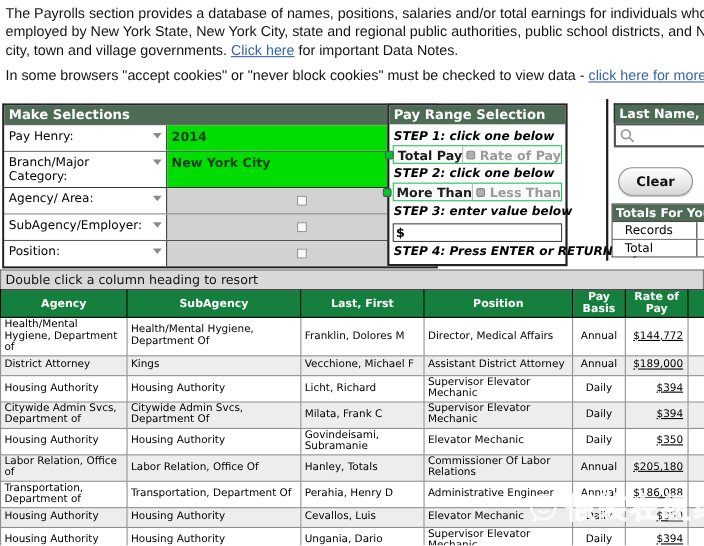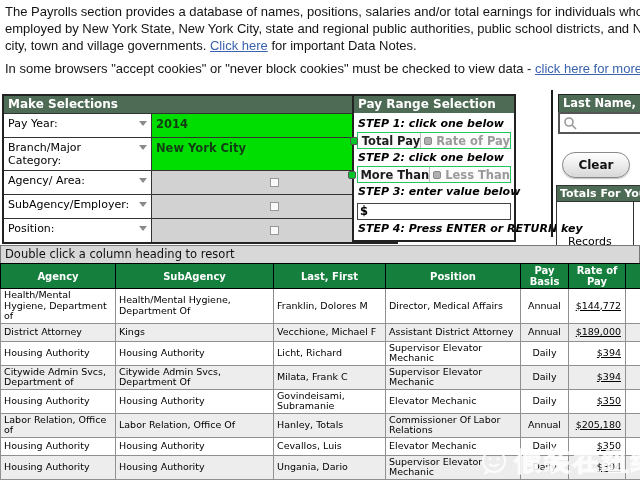--- a/index.html
+++ b/index.html
@@ -60,21 +60,21 @@
   .searchbox { border:2px solid #555; background:#fff; height:22px; display:flex; align-items:center; padding-left:3px; }
   .searchbox input { border:none; outline:none; width:70px; font-size:11px; font-family:"DejaVu Sans",sans-serif; }
   .clear-btn { position:absolute; left:562px; top:152px; width:68px; height:26px;
                border:1px solid #8a8a8a; border-radius:13px; font-family:"DejaVu Sans",sans-serif;
                font-size:12px; font-weight:bold; color:#111;
                background:linear-gradient(#fefefe,#efefef 45%,#d7d7d7); cursor:pointer;
                box-shadow:0 1px 1px rgba(0,0,0,.25); }
   #totals { position:absolute; left:556px; top:185px; width:110px; border:1px solid #333; }
   #totals .ptitle { font-size:11px; padding:1px 3px; }
   .trow { display:flex; border-top:1px solid #333; font-size:11px; }
-  .trow .tl { width:76px; padding:1px 0 1px 11px; background:#fff;margin-top:32px; }
+  .trow .tl { width:76px; padding:1px 0 1px 11px; background:#fff; }
   .trow .tv { flex:1; border-left:1px solid #333; background:#fff; }
 
   
   #results { position:absolute; left:0; top:245px; width:640px; }
   .hintbar { background:#d8d8d8; border:1px solid #777; border-bottom:none;
              font-size:11.5px; color:#111; padding:1px 4px 2px 4px; white-space:nowrap; }
   table { border-collapse:collapse; table-layout:fixed; width:640px; }
   th { background:#15803d; color:#fff; font-size:10px; font-weight:bold; text-align:center;
        height:23px; padding:1px 2px; border:1px solid #000; cursor:pointer; }
   td { font-size:9.5px; line-height:10.5px; padding:1px 3px; border:1px solid #909090;
@@ -102,21 +102,21 @@
     <div class="gap"></div>
     <p><span>In some browsers "accept cookies" or "never block cookies" must be checked to view data - </span><a class="lnk">click here for more</a></p>
   </div>
 
   <div class="panel" id="make-sel">
     <div class="ptitle">
       <span>Make Selections</span>
       <span class="help">?</span>
     </div>
     <div class="msrow r0">
-      <div class="lbl"><span>Pay Year:</span><i class="arrow"></i></div>
+      <div class="lbl"><span>Pay Henry:</span><i class="arrow"></i></div>
       <div class="val sel">2014</div>
     </div>
     <div class="msrow r1">
       <div class="lbl"><span>Branch/Major Category:</span><i class="arrow"></i></div>
       <div class="val sel">New York City</div>
     </div>
     <div class="msrow r2">
       <div class="lbl"><span>Agency/ Area:</span><i class="arrow"></i></div>
       <div class="val empty">
           <span class="chk"></span>
@@ -263,20 +263,29 @@
           <tr>
             <td class="c0">Labor Relation, Office of</td>
             <td class="c1">Labor Relation, Office Of</td>
             <td class="c2">Hanley, Totals</td>
             <td class="c3">Commissioner Of Labor Relations</td>
             <td class="c4">Annual</td>
             <td class="c5">$205,180</td>
             <td class="c6"></td>
           </tr>
           <tr>
+            <td class="c0">Transportation, Department of</td>
+            <td class="c1">Transportation, Department Of</td>
+            <td class="c2">Perahia, Henry D</td>
+            <td class="c3">Administrative Engineer</td>
+            <td class="c4">Annual</td>
+            <td class="c5">$186,088</td>
+            <td class="c6"></td>
+          </tr>
+          <tr>
             <td class="c0">Housing Authority</td>
             <td class="c1">Housing Authority</td>
             <td class="c2">Cevallos, Luis</td>
             <td class="c3">Elevator Mechanic</td>
             <td class="c4">Daily</td>
             <td class="c5">$350</td>
             <td class="c6"></td>
           </tr>
           <tr>
             <td class="c0">Housing Authority</td>

